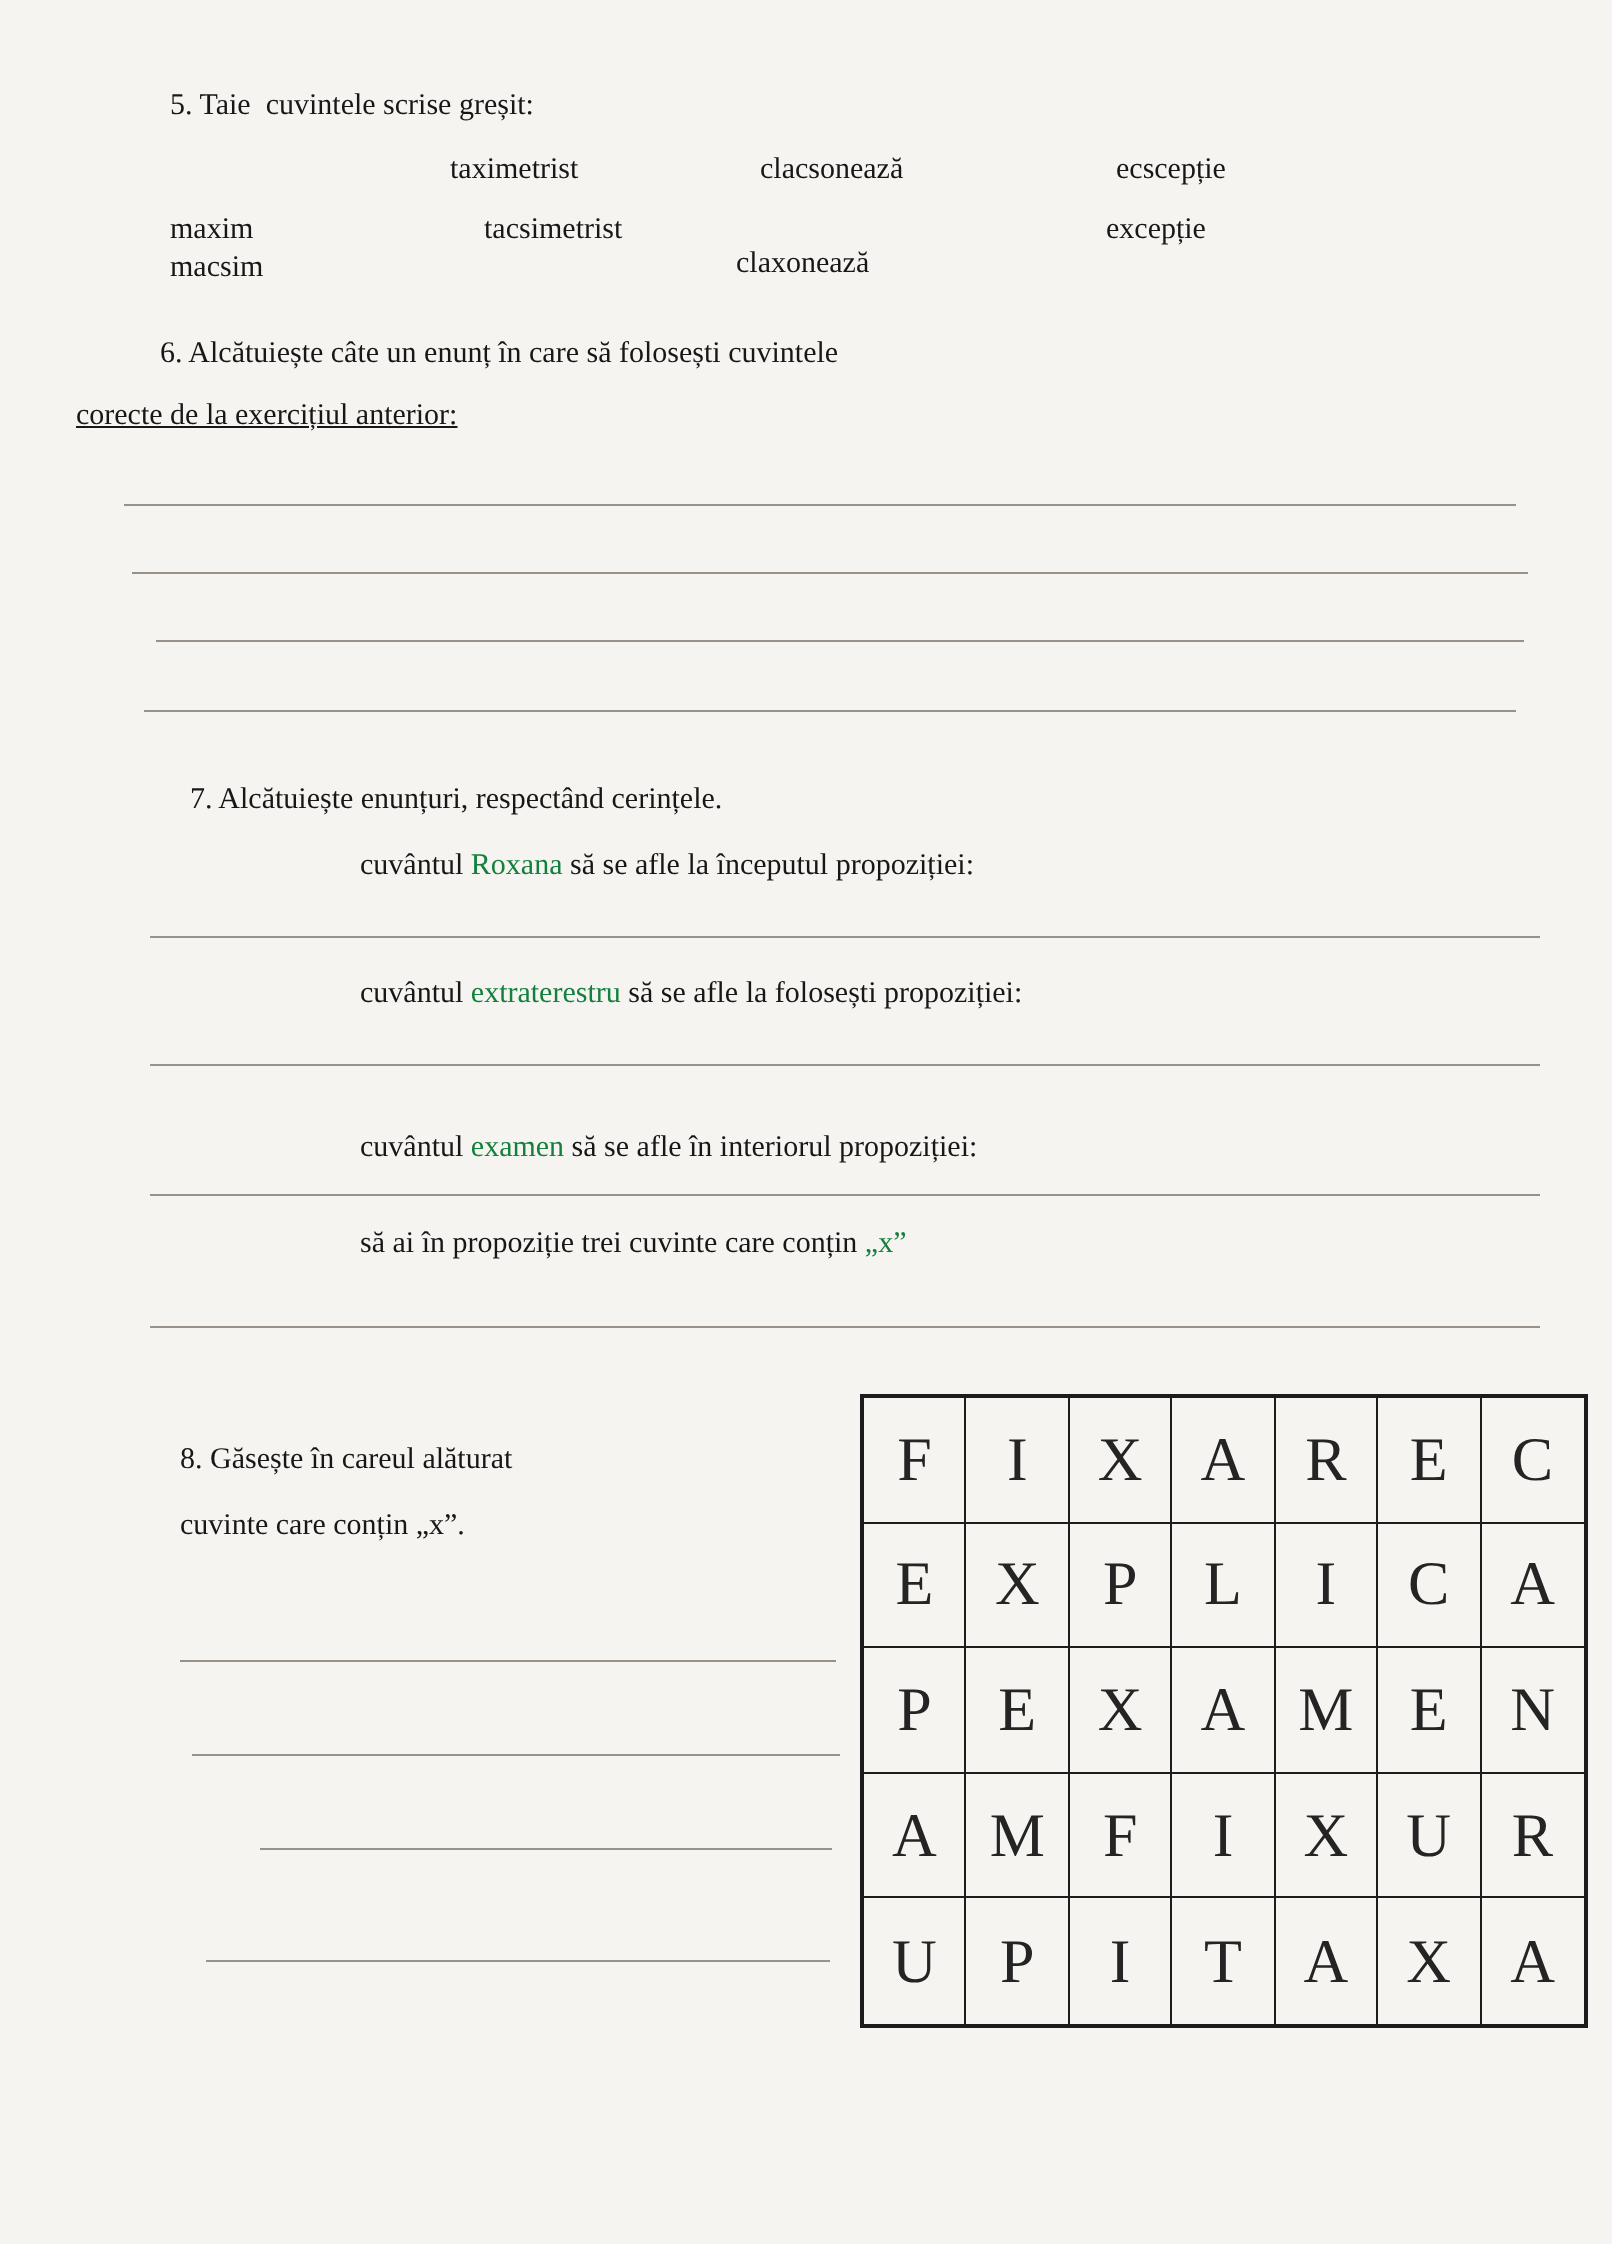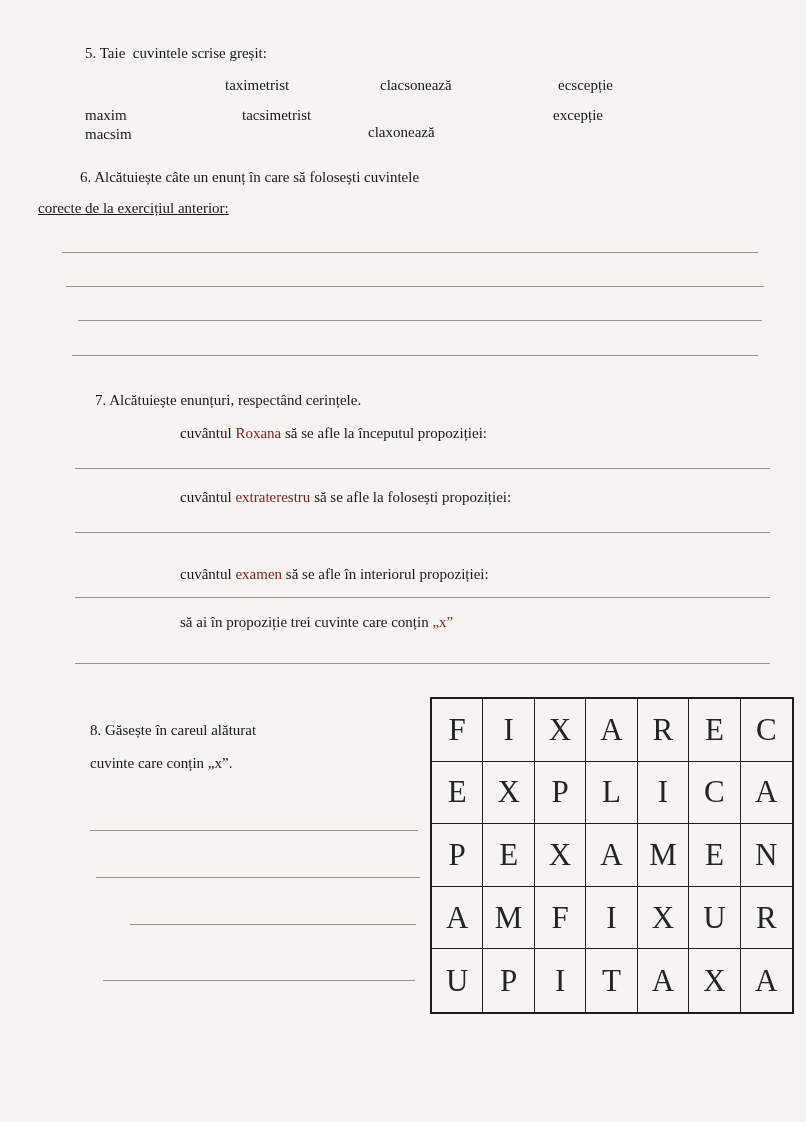--- a/index.html
+++ b/index.html
@@ -4,21 +4,21 @@
 <style>
   html,body{margin:0;padding:0;}
   body{
     width:806px;height:1122px;position:relative;
     background:#f5f4f1;
     font-family:"Liberation Serif","DejaVu Serif",serif;
     color:#171717;
     overflow:hidden;
   }
   .txt{position:absolute;font-size:15px;line-height:1.25;white-space:pre;}
-  .red{color:#7f1d1d;}
+  .red{color:#15803d;}
   .answer-line{position:absolute;height:0;border-top:1px solid #9a9289;}
   .grid{
     position:absolute;left:430px;top:697px;width:360px;height:313px;
     display:grid;grid-template-columns:repeat(7,1fr);grid-template-rows:repeat(5,1fr);
     border:2px solid #1c1c1c;background:#f5f4f1;
   }
   .cell{
     border-right:1.5px solid #1c1c1c;border-bottom:1.5px solid #1c1c1c;
     display:flex;align-items:center;justify-content:center;
     font-size:31px;color:#242424;

